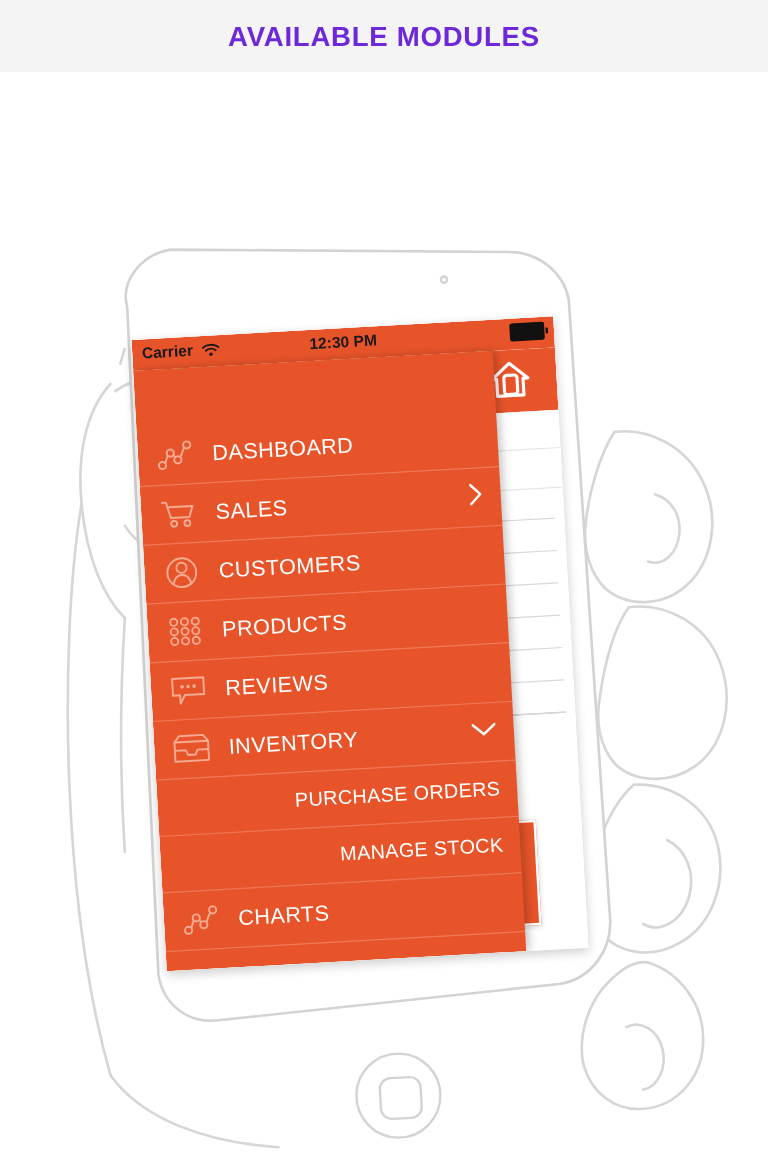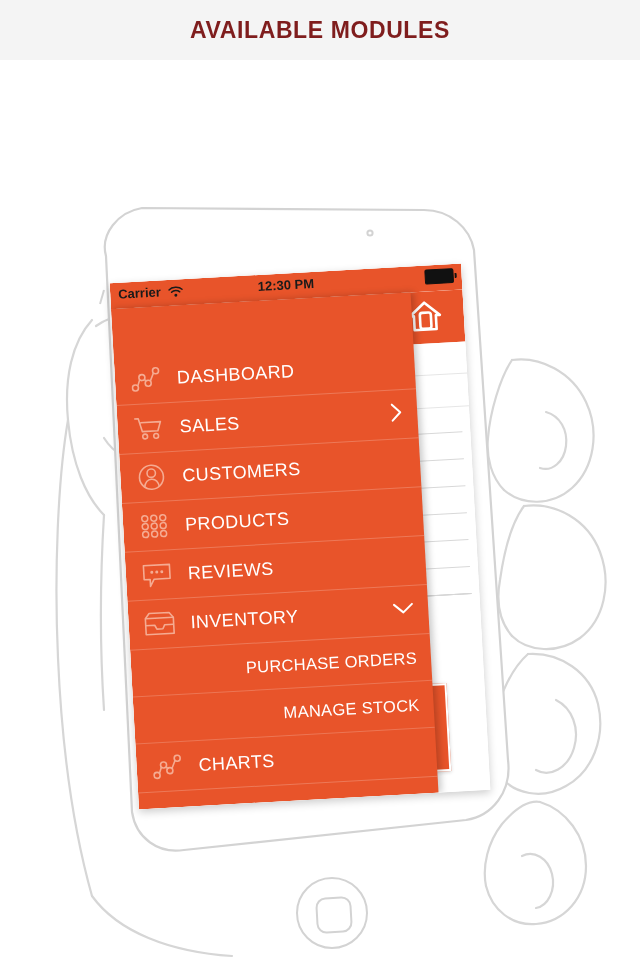--- a/index.html
+++ b/index.html
@@ -10,21 +10,21 @@
     overflow:hidden;position:relative;
   }
   
   .page-header{
     width:640px;height:60px;
     background:#f4f4f4;
     display:flex;align-items:center;justify-content:center;
     box-sizing:border-box;
   }
   .page-header .title{
-    color:#7f1d1d;
+    color:#6d28d9;
     font-size:23px;
     font-weight:bold;
     letter-spacing:.6px;
   }
 
   
   .stage{position:absolute;top:60px;left:0;width:640px;height:900px;background:#fff;overflow:hidden;}
 
   .hand-svg{position:absolute;top:0;left:0;}
   .phone-svg{position:absolute;top:0;left:0;}

